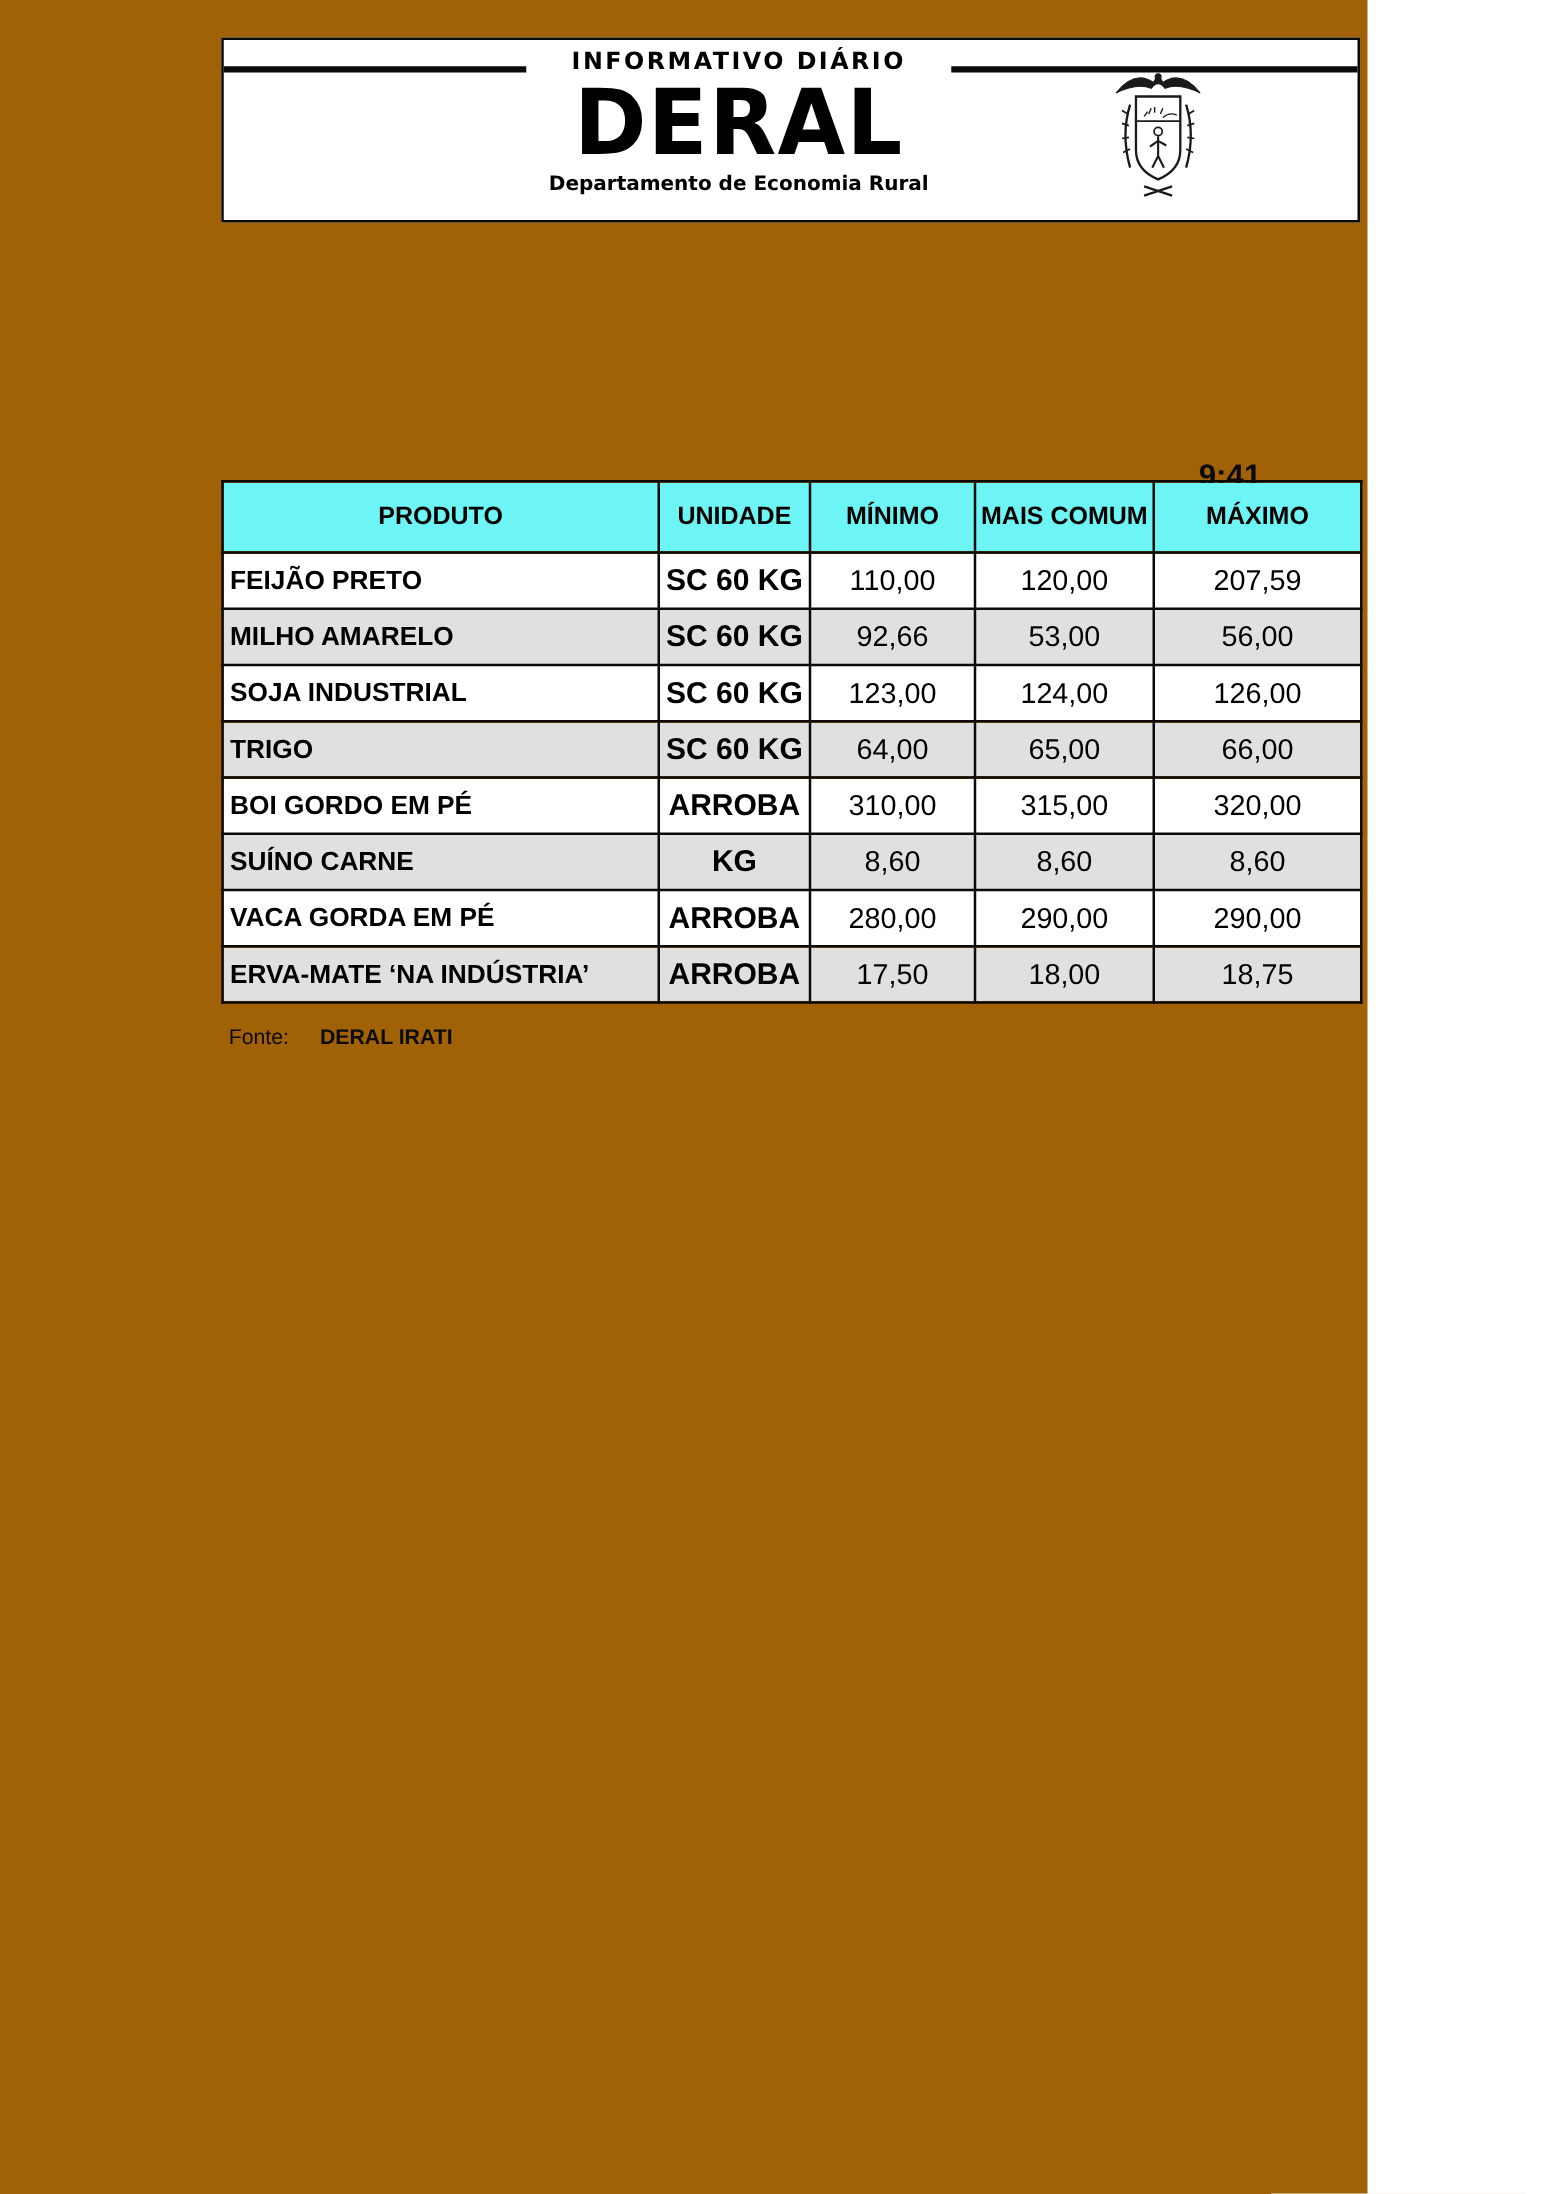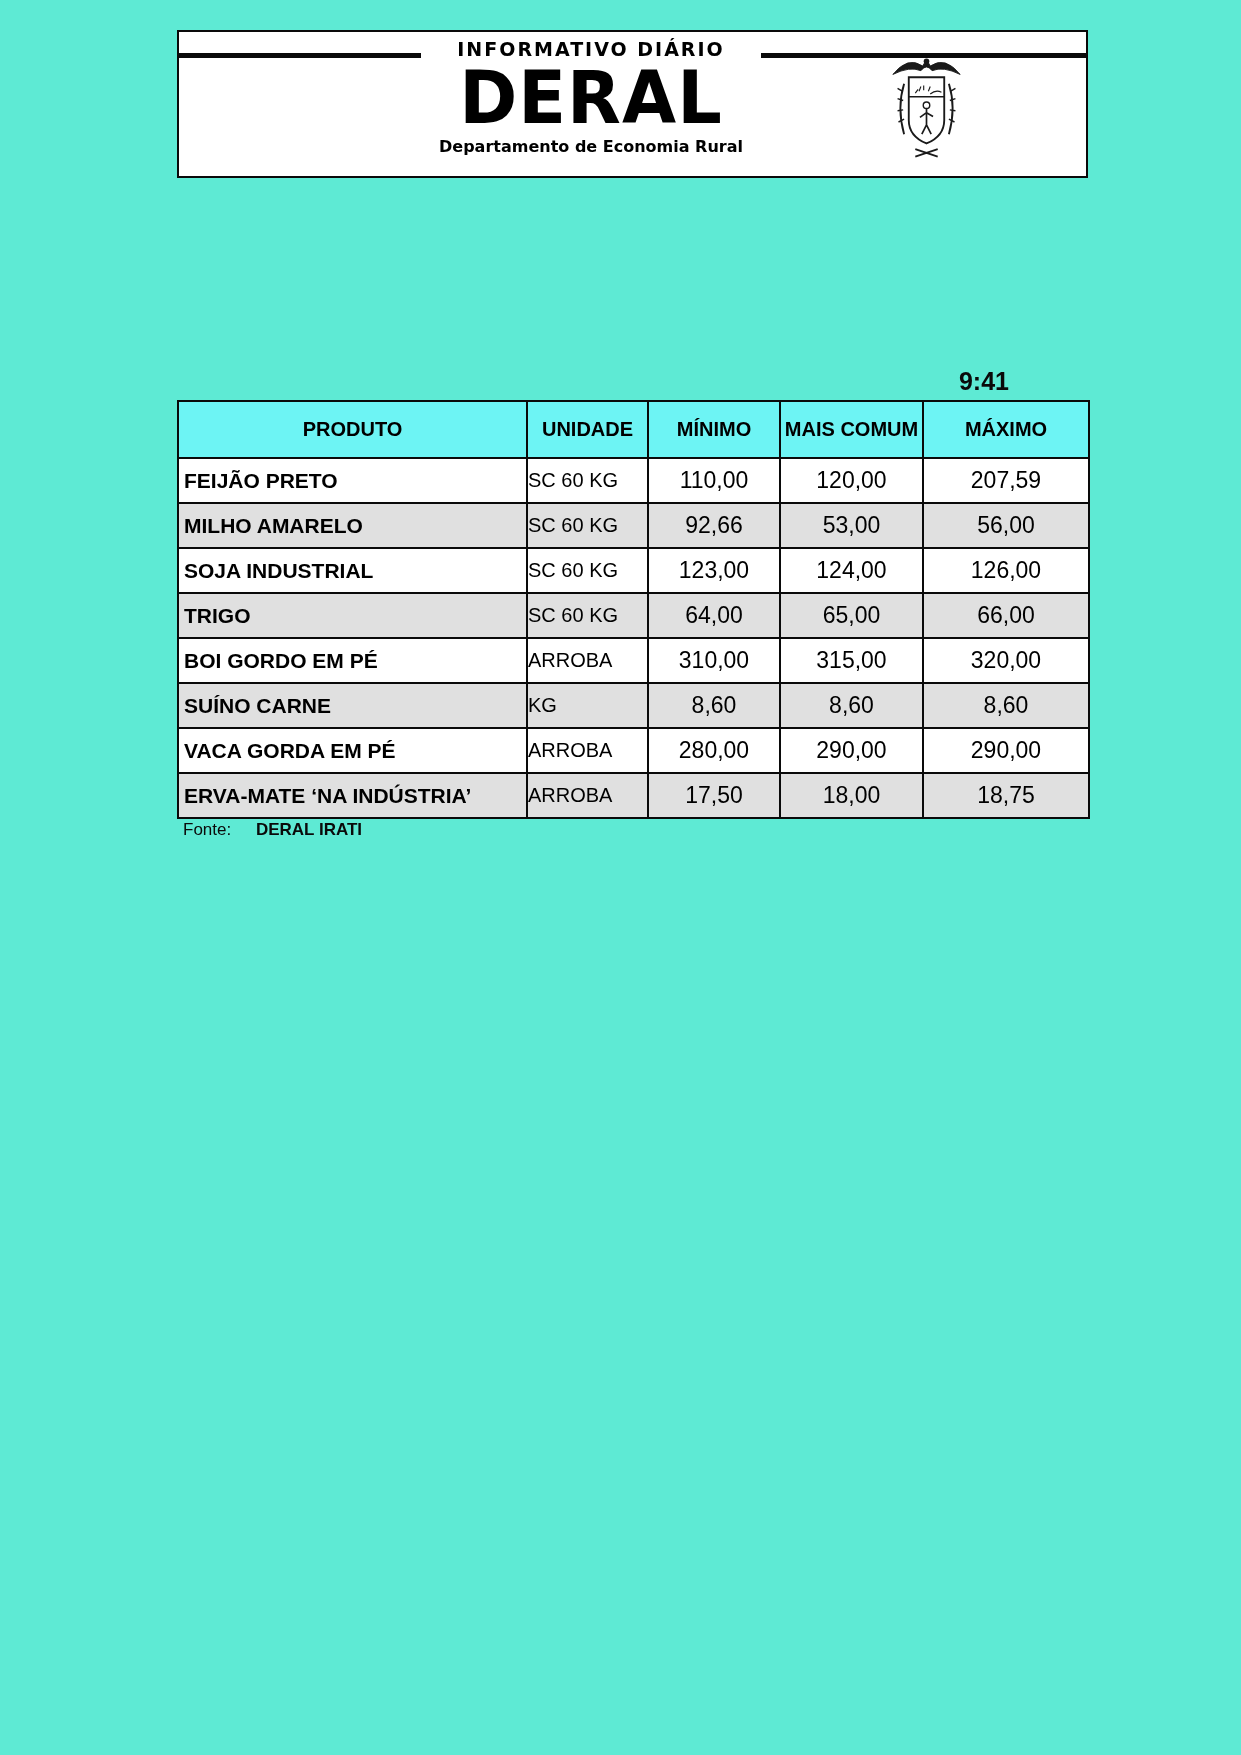--- a/index.html
+++ b/index.html
@@ -1,18 +1,18 @@
 <!DOCTYPE html>
 <html><head>
 <meta charset="utf-8">
 <style>
   * { margin:0; padding:0; box-sizing:border-box; }
   html,body { background:#ffffff; }
   .page {
-    position:relative; width:1241px; height:1755px; background:#5eead4;
+    position:relative; width:1094px; height:1755px; background:#a16207;
     font-family:"Liberation Sans", sans-serif; color:#000;
   }
 
   
   .masthead {
     position:absolute; left:177px; top:30px; width:911px; height:148px;
     border:2px solid #0a0a0a; background:#fff;
   }
   .masthead-rule {
     position:absolute; left:0; right:0; top:21px; height:5px; background:#0a0a0a;
@@ -63,34 +63,34 @@
     position:absolute; left:762px; top:74px;
     font-weight:bold; font-size:25px; color:#d91111;
   }
   .time-value {
     position:absolute; left:928px; top:347px; width:112px; text-align:center;
     font-weight:bold; font-size:25px; color:#0a0a0a;margin-top:20px;
   }
 
   
   .price-table {
-    position:absolute; left:177px; top:400px; width:911px;
+    position:absolute; left:177px; top:384px; width:911px;
     border-collapse:collapse; table-layout:fixed;
   }
   .price-table th, .price-table td {
     border:2px solid #0a0a0a; overflow:hidden;
   }
   .price-table thead th {
     background:#6df4f4; height:57px; font-weight:bold; font-size:20px;
     text-align:center; vertical-align:middle; line-height:1.15;
   }
   .price-table tbody td { height:45px; background:#fff; vertical-align:middle; }
   .price-table tbody tr.alt td { background:#e0e0e0; }
   td.c-produto { font-weight:bold; font-size:21px; text-align:left; padding-left:5px; }
-  td.c-unidade { font-weight:normal; font-size:20px; }
+  td.c-unidade { font-weight:bold; font-size:24px; text-align:center; }
   td.c-num     { font-weight:normal; font-size:23px; text-align:center; }
 
   
   .fonte-row { position:absolute; left:183px; top:820px; font-size:17px; }
   .fonte-label { font-weight:normal; color:#0a0a0a; }
   .fonte-value { font-weight:bold; margin-left:20px; color:#0a0a0a; }
 </style>
 </head>
 <body>
 

